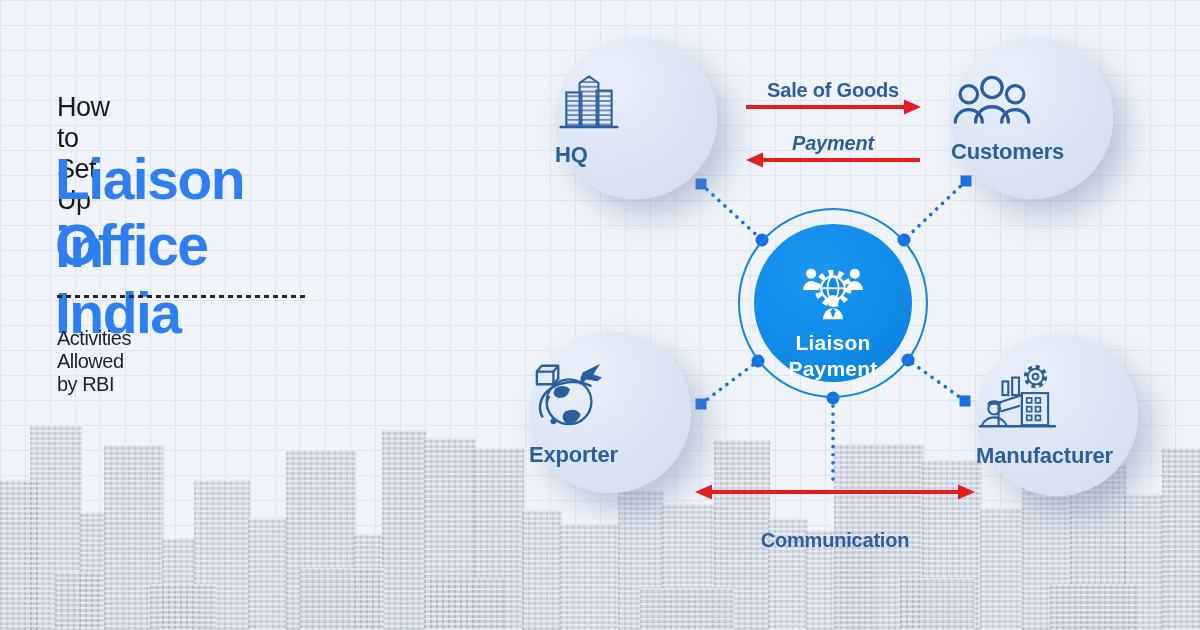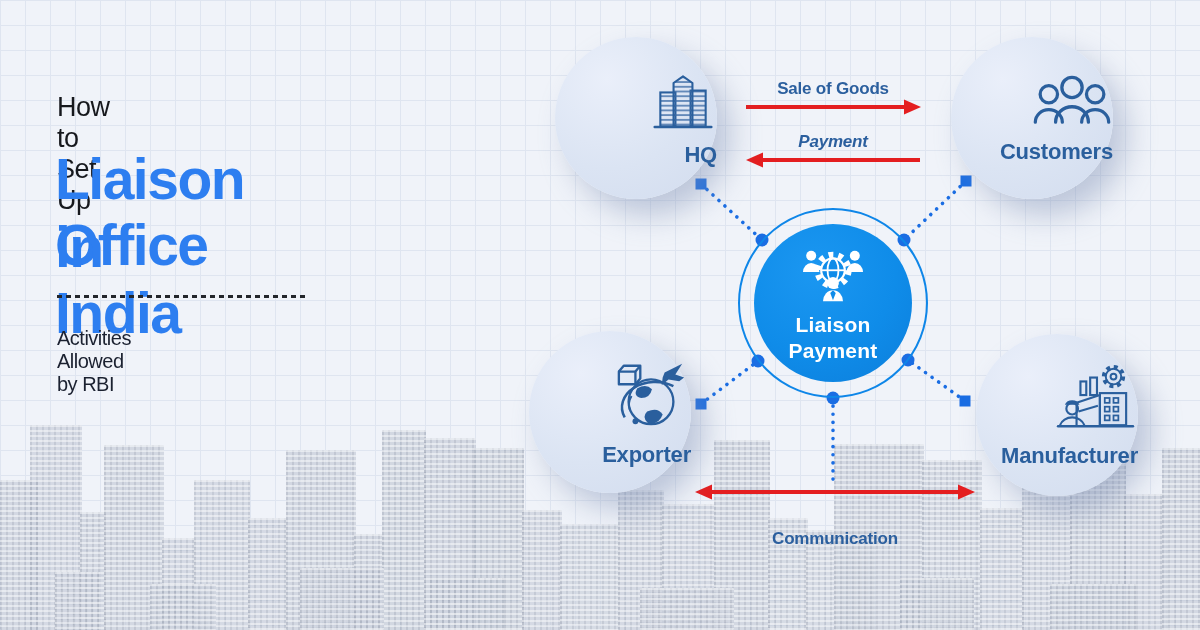--- a/index.html
+++ b/index.html
@@ -31,43 +31,43 @@
     background:repeating-linear-gradient(to right, #23262b 0 5px, transparent 5px 9px);
   }
   .subtitle { position:absolute; left:57px; top:327px; font-size:20px; font-weight:500; color:#1b2130; letter-spacing:-0.5px; }
 
   
   .diagram-svg { position:absolute; left:0; top:0; width:1200px; height:630px; z-index:2; }
   .node {
     position:absolute; width:162px; height:162px; border-radius:50%; z-index:3;
     background:radial-gradient(circle at 32% 26%, #eaeffa 0%, #dbe4f3 55%, #d2dcee 100%);
     box-shadow:14px 16px 30px rgba(125,143,180,.45);
-    display:flex; flex-direction:column; align-items:flex-end; justify-content:center; gap:7px;
+    display:flex; flex-direction:column; align-items:flex-start; justify-content:center; gap:7px;
   }
   .node .label { font-size:22px; font-weight:700; color:#2a5f9d; letter-spacing:-0.2px; }
   .node-hq { left:555px; top:37px; }
   .node-customers { left:951px; top:37px; }
   .node-exporter { left:529px; top:331px; }
   .node-manufacturer { left:976px; top:334px; }
 
   .center-ring {
     position:absolute; left:738px; top:208px; width:190px; height:190px; z-index:4;
     border:2.5px solid #0e86e8; border-radius:50%;
   }
   .center-fill {
     position:absolute; left:754px; top:224px; width:158px; height:158px; z-index:4;
     border-radius:50%;
     background:radial-gradient(circle at 38% 30%, #1b97f1 0%, #0f8ce9 55%, #0c7edb 100%);
-    display:flex; flex-direction:column; align-items:center; justify-content:center;
+    display:flex; flex-direction:column; align-items:center; justify-content:flex-end;
     color:#fff; text-align:center;
   }
   .center-fill .cline { font-size:21px; line-height:26px; font-weight:700; letter-spacing:.2px; }
   .center-fill svg { margin-bottom:5px; }
 
-  .flow-label { position:absolute; z-index:5; font-size:17px; font-weight:700; color:#2b5f9e; text-align:center; letter-spacing:-0.2px; }
+  .flow-label { position:absolute; z-index:5; font-size:20px; font-weight:700; color:#2b5f9e; text-align:center; letter-spacing:-0.2px; }
   .flow-sale { left:745px; top:79px; width:176px; }
   .flow-payment { left:745px; top:132px; width:176px;font-style:italic; }
   .flow-comm { left:735px; top:529px; width:200px; }
 </style>
 </head>
 <body>
 
 <div class="skyline">
     <div class="bld" style="left: 0px; width: 38px; height: 150px; background-color: rgba(168, 176, 192, 0.5);"></div>
     <div class="bld" style="left: 30px; width: 52px; height: 205px; background-color: rgba(168, 176, 192, 0.45);"></div>

